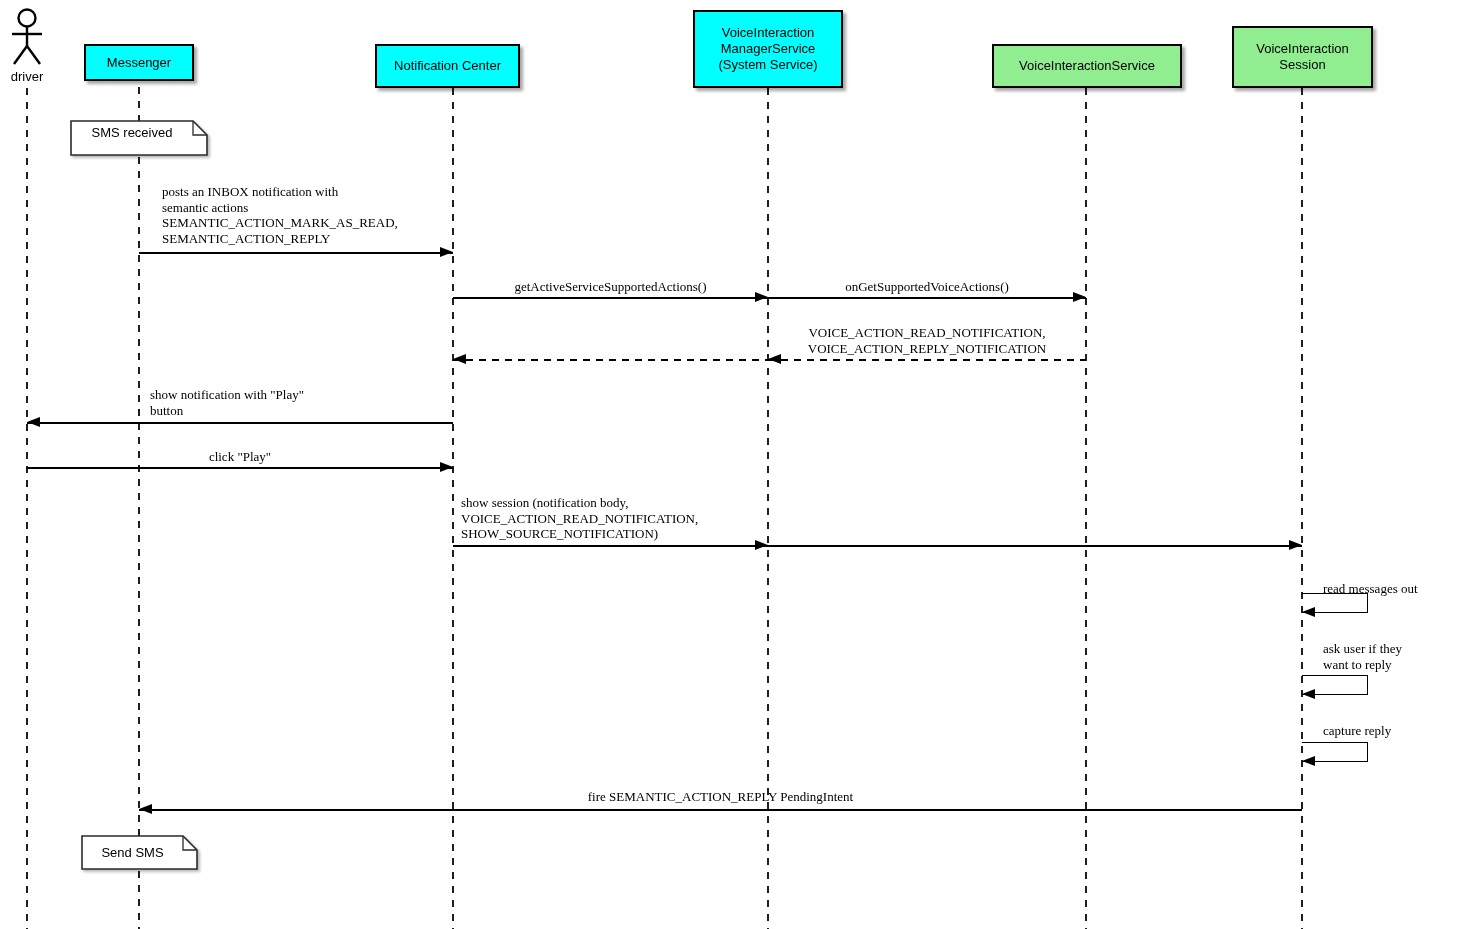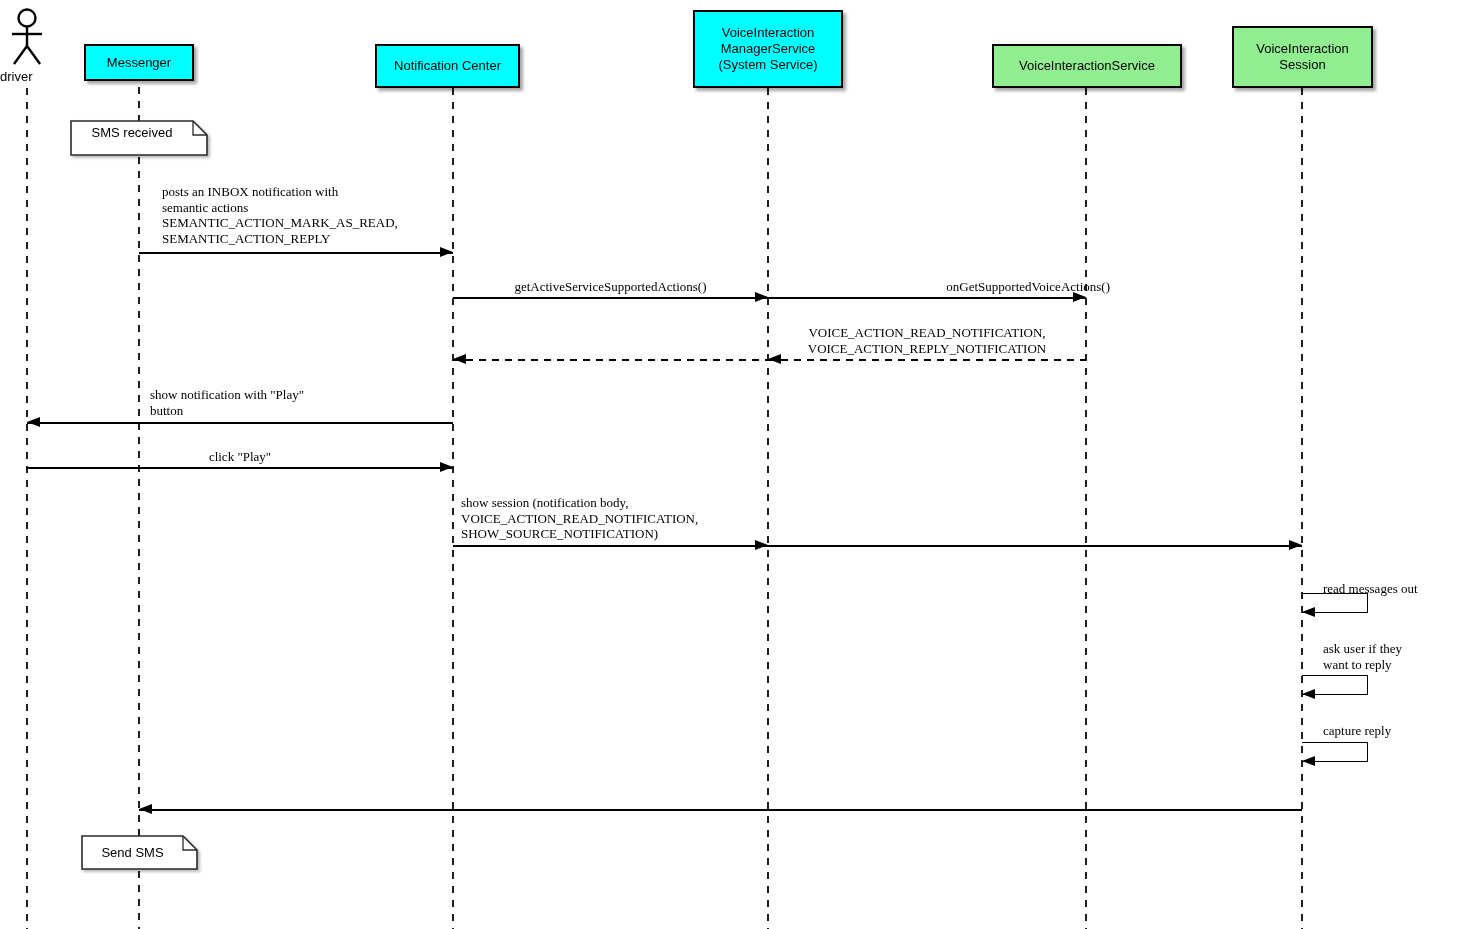--- a/index.html
+++ b/index.html
@@ -46,21 +46,21 @@
     white-space:pre-line;
     font-family:Liberation Serif, serif;
   }
   .label.center{text-align:center;}
   .note-shape{position:absolute;filter:drop-shadow(2px 2px 1.5px rgba(0,0,0,0.3));}
   .note-text{
     position:absolute;
     font-size:13px;
     display:flex;align-items:center;justify-content:center;
   }
-  .actor-label{position:absolute;font-size:13px;}
+  .actor-label{position:absolute;font-size:13px;text-align:center;}
   svg{display:block;}
 </style>
 </head>
 <body>
 
 <div id="canvas">
 
   <div class="lifeline" style="left:26px;top:88px;height:841px;"></div>
   <div class="lifeline" style="left:138px;top:87px;height:842px;"></div>
   <div class="lifeline" style="left:452px;top:88px;height:841px;"></div>
@@ -96,21 +96,21 @@
 semantic actions
 SEMANTIC_ACTION_MARK_AS_READ,
 SEMANTIC_ACTION_REPLY</div>
   <div class="msg-line" style="left:139px;top:252px;width:314px;"></div>
   <div class="ah ah-r" style="left:440px;top:247px;"></div>
 
   <div class="label center" style="left:453px;top:279px;width:315px;">getActiveServiceSupportedActions()</div>
   <div class="msg-line" style="left:453px;top:297px;width:315px;"></div>
   <div class="ah ah-r" style="left:755px;top:292px;"></div>
 
-  <div class="label center" style="left:792px;top:279px;width:318px;text-align:right;">onGetSupportedVoiceActions()</div>
+  <div class="label center" style="left:768px;top:279px;width:318px;">onGetSupportedVoiceActions()</div>
   <div class="msg-line" style="left:768px;top:297px;width:318px;"></div>
   <div class="ah ah-r" style="left:1073px;top:292px;"></div>
 
   <div class="label center" style="left:768px;top:325px;width:318px;">VOICE_ACTION_READ_NOTIFICATION,
 VOICE_ACTION_REPLY_NOTIFICATION</div>
   <div class="msg-line dashed" style="left:768px;top:359px;width:318px;"></div>
   <div class="ah ah-l" style="left:768px;top:354px;"></div>
 
   <div class="msg-line dashed" style="left:453px;top:359px;width:315px;"></div>
   <div class="ah ah-l" style="left:453px;top:354px;"></div>
@@ -139,20 +139,21 @@
 
   <div class="label" style="left:1323px;top:641px;">ask user if they
 want to reply</div>
   <div class="loop" style="left:1302px;top:675px;width:66px;height:20px;"></div>
   <div class="ah ah-l" style="left:1302px;top:689px;"></div>
 
   <div class="label" style="left:1323px;top:723px;">capture reply</div>
   <div class="loop" style="left:1302px;top:742px;width:66px;height:20px;"></div>
   <div class="ah ah-l" style="left:1302px;top:756px;"></div>
 
+  <div class="label center" style="left:139px;top:789px;width:1163px;">fire SEMANTIC_ACTION_REPLY PendingIntent</div>
   <div class="msg-line" style="left:139px;top:809px;width:1163px;"></div>
   <div class="ah ah-l" style="left:139px;top:804px;"></div>
 
   <svg class="note-shape" style="left:81px;top:835px;" width="117" height="35" viewBox="0 0 117 35">
     <polygon points="1,1 102,1 116,15 116,34 1,34" fill="#ffffff" stroke="#2b2b2b" stroke-width="1.6"></polygon>
     <polyline points="102,1 102,15 116,15" fill="none" stroke="#2b2b2b" stroke-width="1.3"></polyline>
   </svg>
   <div class="note-text" style="left:81px;top:835px;width:103px;height:35px;">Send SMS</div>
 
 </div>

